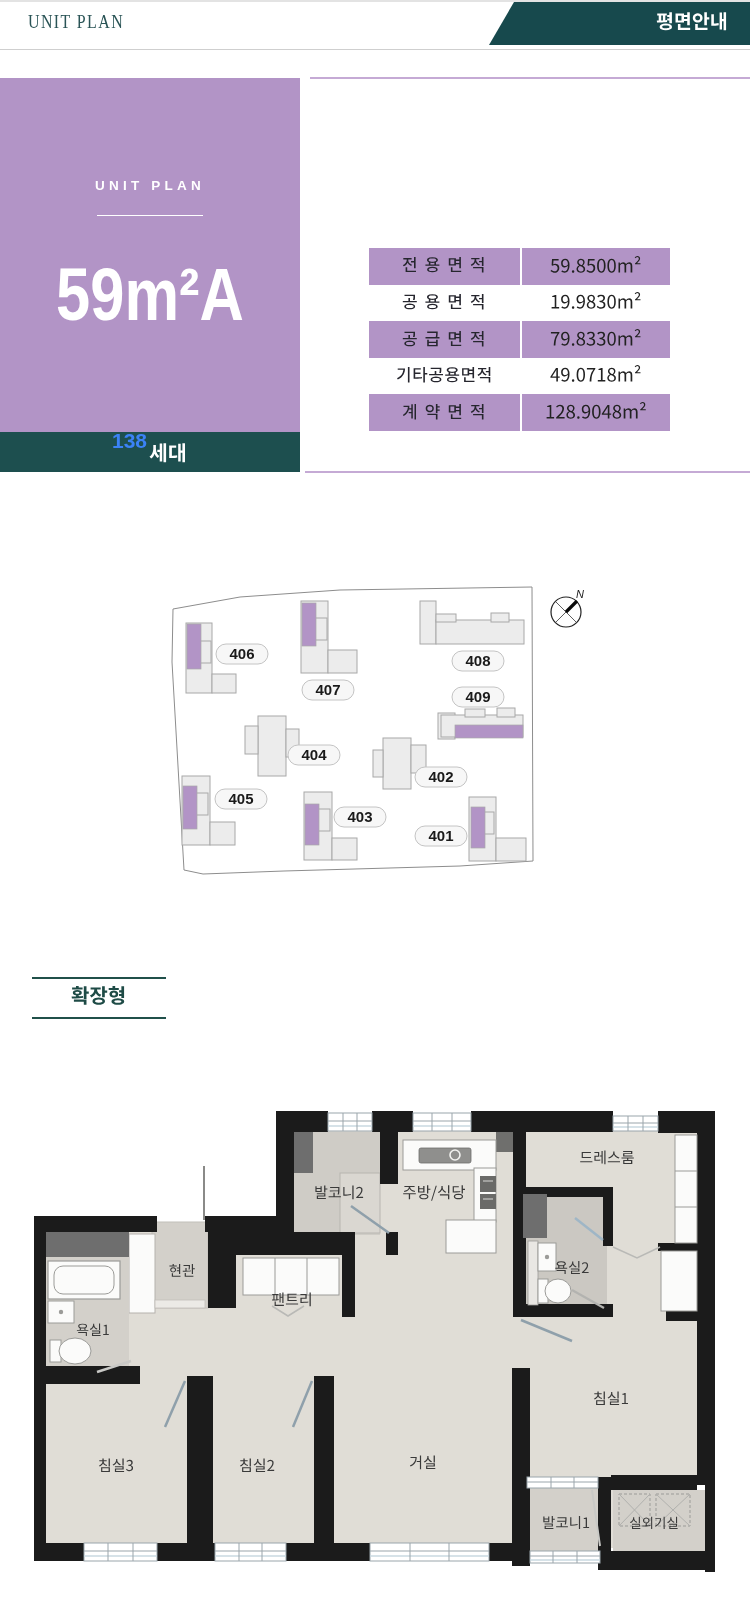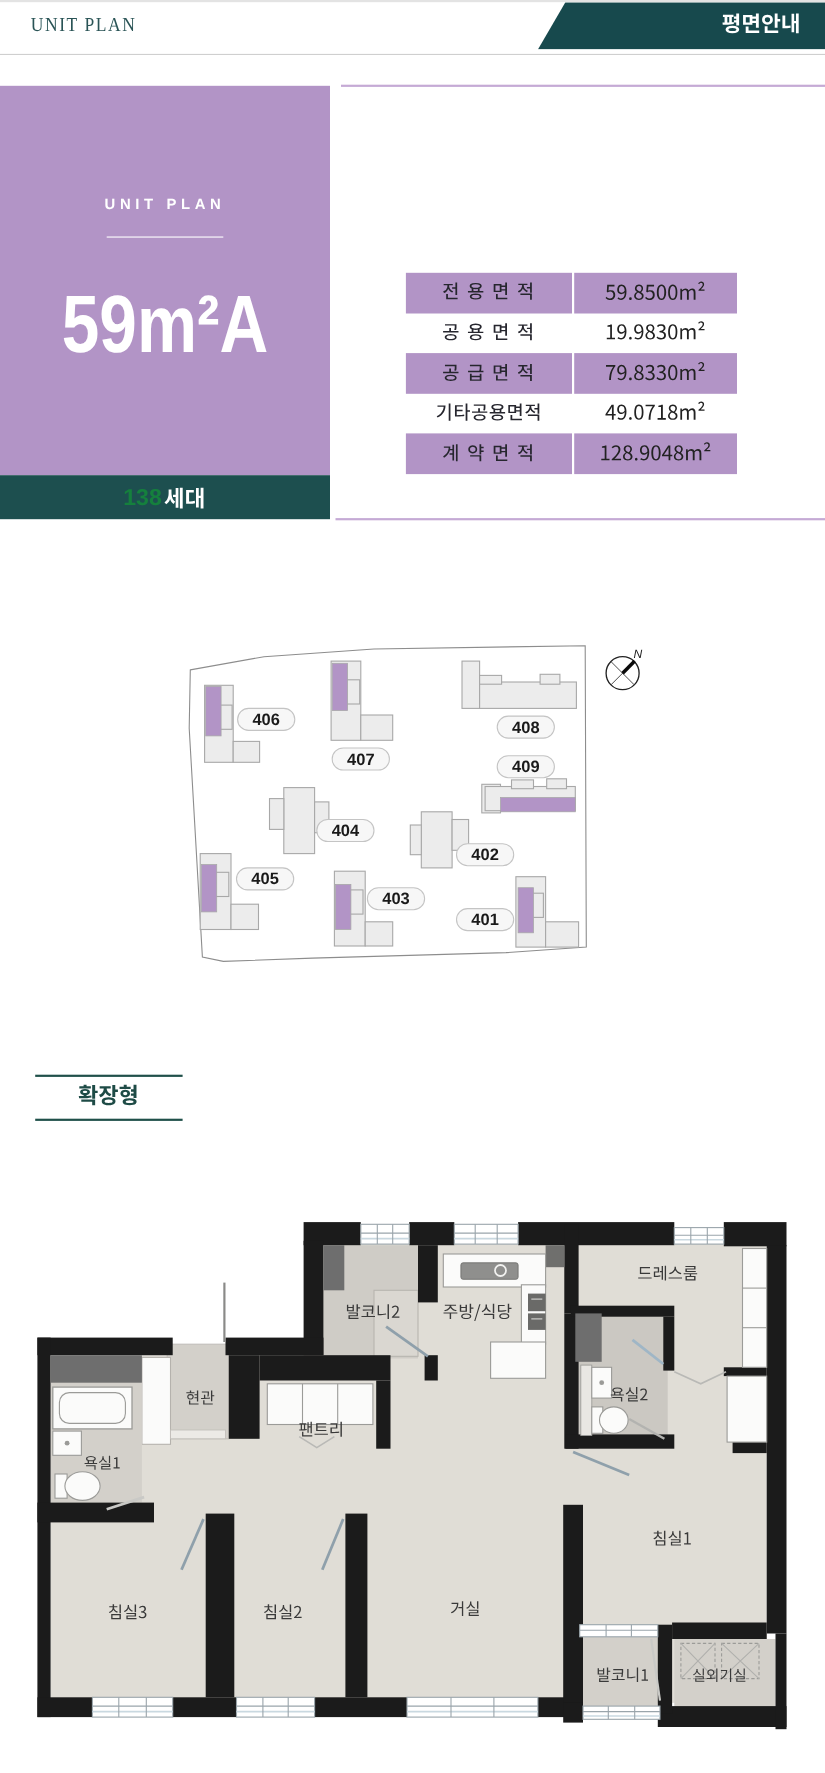--- a/index.html
+++ b/index.html
@@ -23,21 +23,21 @@
 <div class="abs" style="left:0;top:78px;width:300px;height:354px;background:#b294c6;"></div>
 
 <div class="abs" style="left:0;top:178px;width:300px;text-align:center;color:#ffffff;font-size:13.5px;font-weight:bold;letter-spacing:4.2px;">UNIT PLAN</div>
 
 <div class="abs" style="left:97px;top:215px;width:106px;height:1px;background:#ffffff;"></div>
 
 <div class="abs" style="left:0;top:258px;width:300px;text-align:center;color:#ffffff;font-size:74px;font-weight:bold;line-height:1;transform:scaleX(0.83);transform-origin:150px 0;">59m²A</div>
 
 <div class="abs" style="left:0;top:432px;width:300px;height:40px;background:#1d4f4f;"></div>
 
-<div class="abs" style="left:112px;top:441px;width:40px;color:#15803d;font-size:21px;font-weight:bold;">138</div>
+<div class="abs" style="left:112px;top:429px;width:40px;color:#3b82f6;font-size:21px;font-weight:bold;">138</div>
 <svg style="position:absolute;left:149.0px;top:439.5px;overflow:visible" width="37.7" height="26.6" viewBox="0 -20.5 37.7 26.6">
     <path d="M8.3 -10.8H11.5V-8.6H8.3ZM4.3 -15.5H6.3V-12.3Q6.3 -10.7 6.1 -9.2Q5.9 -7.6 5.4 -6.2Q4.9 -4.9 4.1 -3.8Q3.3 -2.7 2.1 -2.0L0.5 -4.0Q1.5 -4.6 2.3 -5.6Q3.0 -6.5 3.4 -7.6Q3.9 -8.7 4.1 -9.9Q4.3 -11.1 4.3 -12.3ZM4.9 -15.5H6.9V-12.5Q6.9 -11.3 7.1 -10.2Q7.2 -9.0 7.6 -8.0Q8.0 -6.9 8.7 -6.0Q9.3 -5.1 10.3 -4.5L8.8 -2.4Q7.7 -3.1 6.9 -4.2Q6.2 -5.2 5.7 -6.6Q5.2 -7.9 5.0 -9.4Q4.9 -10.9 4.9 -12.5ZM14.5 -17.2H17.1V1.8H14.5ZM10.7 -16.9H13.2V1.0H10.7Z M33.4 -17.2H36.0V1.8H33.4ZM30.9 -9.9H34.0V-7.7H30.9ZM29.2 -16.8H31.7V0.9H29.2ZM20.2 -4.7H21.6Q22.7 -4.7 23.8 -4.7Q24.9 -4.8 25.9 -4.9Q27.0 -5.0 28.1 -5.2L28.3 -3.0Q27.2 -2.8 26.1 -2.6Q25.0 -2.5 23.9 -2.5Q22.8 -2.5 21.6 -2.5H20.2ZM20.2 -15.0H27.2V-12.8H22.9V-3.6H20.2Z" fill="#ffffff"></path>
   </svg>
 
 <div class="abs" style="left:310px;top:77px;width:440px;height:2px;background:#c5aad5;"></div>
 
 <div class="abs" style="left:305px;top:471px;width:445px;height:2px;background:#c5aad5;"></div>
 
 <div class="abs" style="left:369px;top:248px;width:151px;height:37px;background:#b294c6;"></div>
 <div class="abs" style="left:522px;top:248px;width:148px;height:37px;background:#b294c6;"></div>

